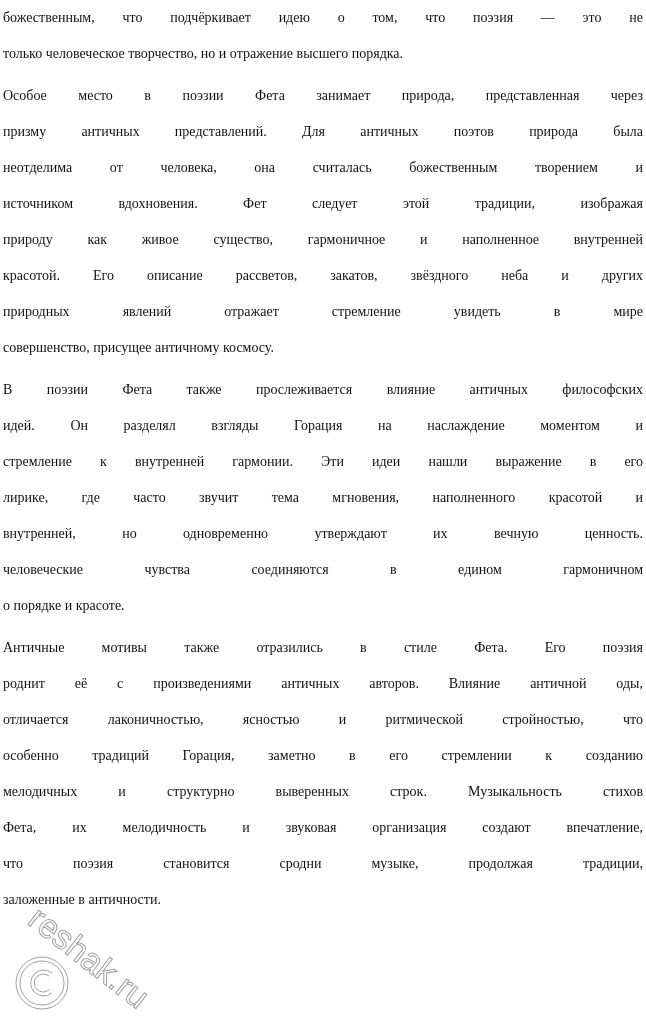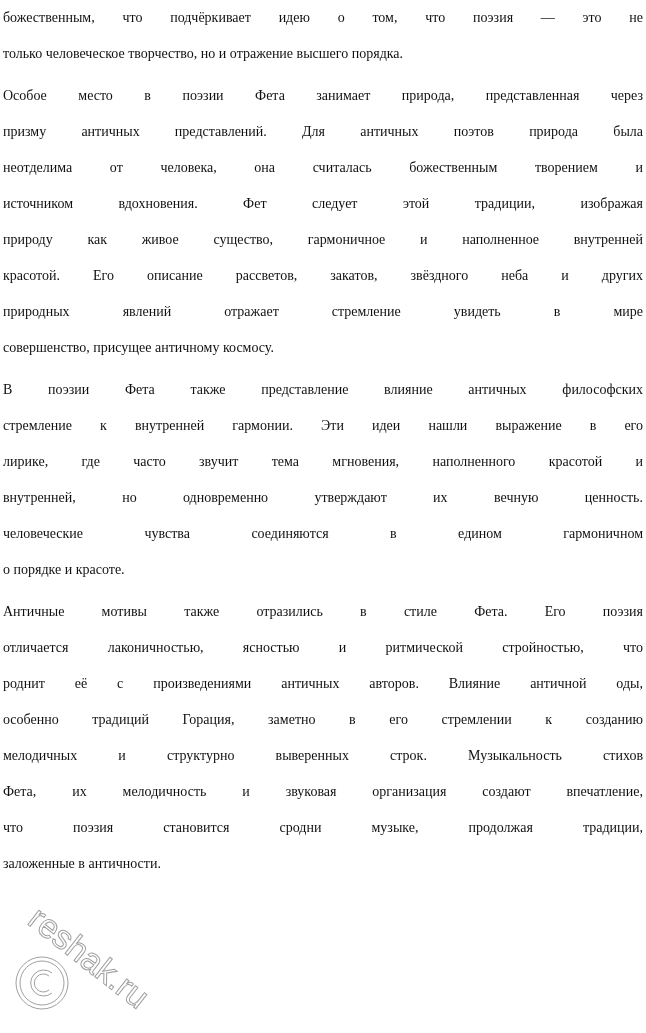--- a/index.html
+++ b/index.html
@@ -59,31 +59,32 @@
     <span class="line">Особое место в поэзии Фета занимает природа, представленная через</span>
     <span class="line">призму античных представлений. Для античных поэтов природа была</span>
     <span class="line">неотделима от человека, она считалась божественным творением и</span>
     <span class="line">источником вдохновения. Фет следует этой традиции, изображая</span>
     <span class="line">природу как живое существо, гармоничное и наполненное внутренней</span>
     <span class="line">красотой. Его описание рассветов, закатов, звёздного неба и других</span>
     <span class="line">природных явлений отражает стремление увидеть в мире</span>
     <span class="line last">совершенство, присущее античному космосу.</span>
   </p>
   <p class="para">
-    <span class="line">В поэзии Фета также представление влияние античных философских</span>
+    <span class="line">В поэзии Фета также прослеживается влияние античных философских</span>
+    <span class="line">идей. Он разделял взгляды Горация на наслаждение моментом и</span>
     <span class="line">стремление к внутренней гармонии. Эти идеи нашли выражение в его</span>
     <span class="line">лирике, где часто звучит тема мгновения, наполненного красотой и</span>
     <span class="line">внутренней, но одновременно утверждают их вечную ценность.</span>
     <span class="line">человеческие чувства соединяются в едином гармоничном</span>
     <span class="line last">о порядке и красоте.</span>
   </p>
   <p class="para">
     <span class="line">Античные мотивы также отразились в стиле Фета. Его поэзия</span>
+    <span class="line">роднит её с произведениями античных авторов. Влияние античной оды,</span>
     <span class="line">отличается лаконичностью, ясностью и ритмической стройностью, что</span>
-    <span class="line">роднит её с произведениями античных авторов. Влияние античной оды,</span>
     <span class="line">особенно традиций Горация, заметно в его стремлении к созданию</span>
     <span class="line">мелодичных и структурно выверенных строк. Музыкальность стихов</span>
     <span class="line">Фета, их мелодичность и звуковая организация создают впечатление,</span>
     <span class="line">что поэзия становится сродни музыке, продолжая традиции,</span>
     <span class="line last">заложенные в античности.</span>
   </p>
 </div>
 
 <div class="watermark">
   <svg width="170" height="140" viewBox="0 0 170 140">

